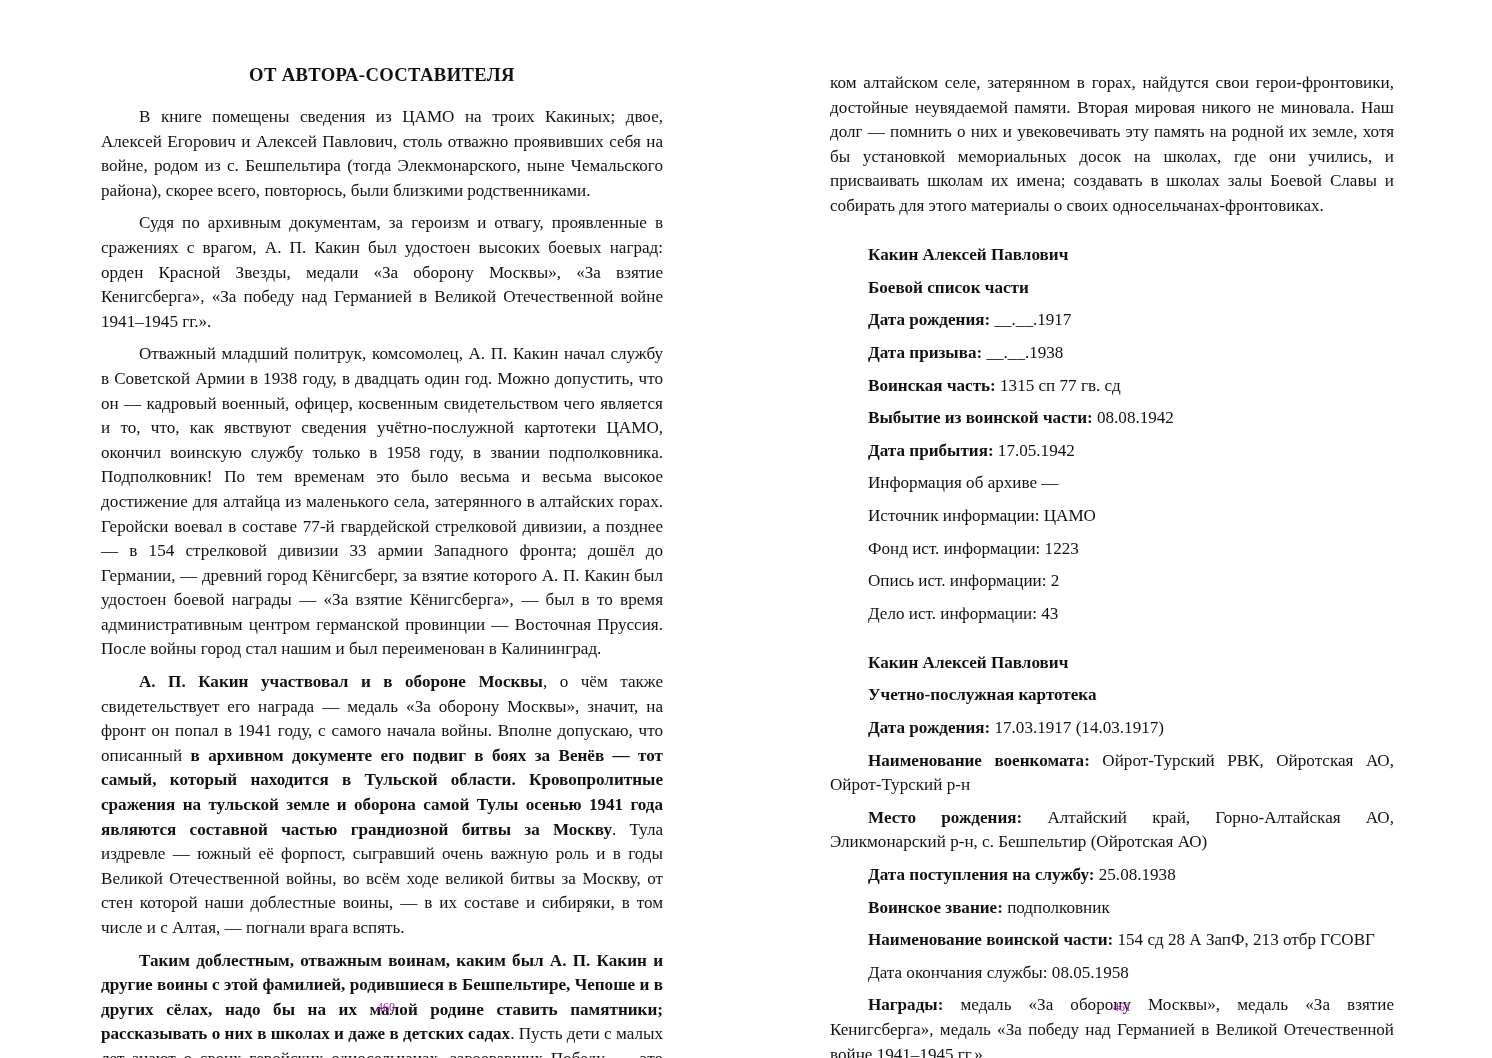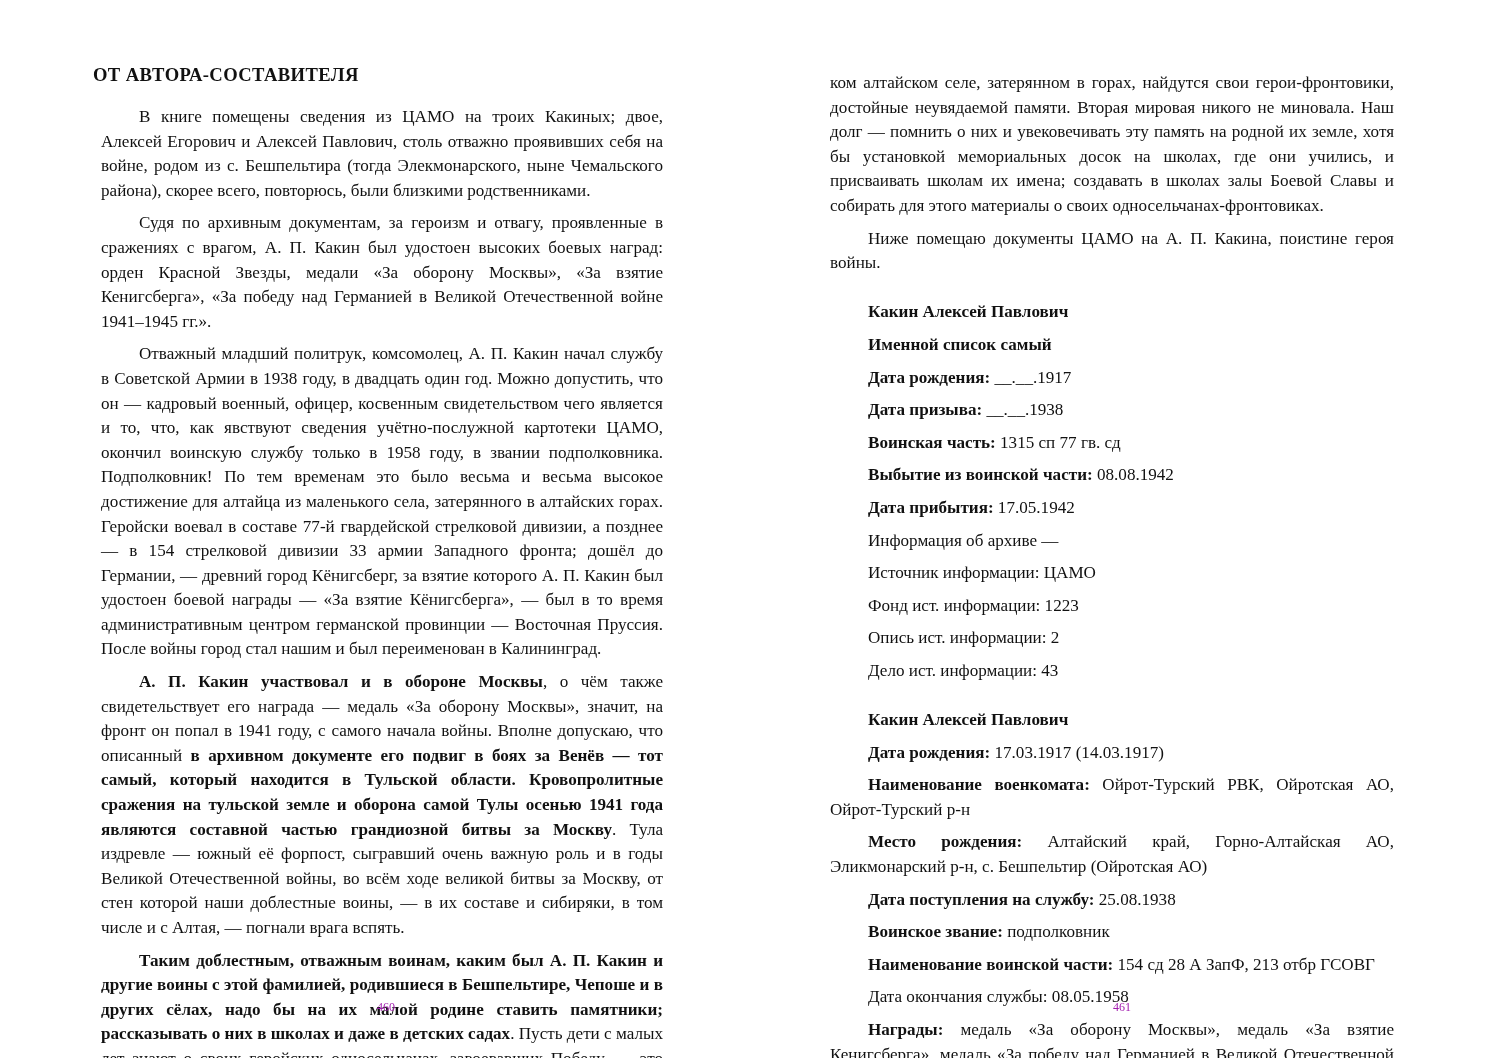--- a/index.html
+++ b/index.html
@@ -50,21 +50,21 @@
     width: 580px;
     top: 63px;
   }
   
   .page-right .textblock { left: 76px; }
 
   .doc-title {
     font-weight: bold;
     font-size: 18.6px;
     letter-spacing: 0.4px;
-    text-align: left;
+    text-align: center;
     margin: 0 0 18px 0;
     line-height: 24px;
   }
 
   p.para {
     margin: 8px;
     text-indent: 38px;
     text-align: justify;
   }
   p.para.noindent { text-indent: 0; }
@@ -108,37 +108,37 @@
           <p class="para"><b>Таким доблестным, отважным воинам, каким был А. П. Какин и другие воины с этой фамилией, родившиеся в Бешпельтире, Чепоше и в других сёлах, надо бы на их малой родине ставить памятники; рассказывать о них в школах и даже в детских садах</b><span>. Пусть дети с малых лет знают о своих геройских односельчанах, завоевавших Победу, — это поможет и им расти патриотами. Собственно, в каждом, даже самом малень-</span></p>
         </div>
     </div>
     <div class="folio">460</div>
   </div>
 
   <div class="page page-right">
     <div class="textblock">
       <div id="right-body">
           <p class="para noindent"><span>ком алтайском селе, затерянном в горах, найдутся свои герои-фронтовики, достойные неувядаемой памяти. Вторая мировая никого не миновала. Наш долг — помнить о них и увековечивать эту память на родной их земле, хотя бы установкой мемориальных досок на школах, где они учились, и присваивать школам их имена; создавать в школах залы Боевой Славы и собирать для этого материалы о своих односельчанах-фронтовиках.</span></p>
-          <p class="para"><span>Ниже помещаю документы ЦАМО на А. П. Какина, поистине героя войны.</span></p>
           <div class="record">
             <p class="para record-line"><b>Какин Алексей Павлович</b></p>
-            <p class="para record-line"><b>Именной список самый</b></p>
+            <p class="para record-line"><b>Боевой список части</b></p>
             <p class="para record-line"><b>Дата рождения:</b><span> __.__.1917</span></p>
             <p class="para record-line"><b>Дата призыва:</b><span> __.__.1938</span></p>
             <p class="para record-line"><b>Воинская часть:</b><span> 1315 сп 77 гв. сд</span></p>
             <p class="para record-line"><b>Выбытие из воинской части:</b><span> 08.08.1942</span></p>
             <p class="para record-line"><b>Дата прибытия:</b><span> 17.05.1942</span></p>
             <p class="para record-line"><span>Информация об архиве —</span></p>
             <p class="para record-line"><span>Источник информации:</span><span> ЦАМО</span></p>
             <p class="para record-line"><span>Фонд ист. информации:</span><span> 1223</span></p>
             <p class="para record-line"><span>Опись ист. информации:</span><span> 2</span></p>
             <p class="para record-line"><span>Дело ист. информации:</span><span> 43</span></p>
           </div>
           <div class="record">
             <p class="para record-line"><b>Какин Алексей Павлович</b></p>
+            <p class="para record-line"><b>Учетно-послужная картотека</b></p>
             <p class="para record-line"><b>Дата рождения:</b><span> 17.03.1917 (14.03.1917)</span></p>
             <p class="para record-line"><b>Наименование военкомата:</b><span> Ойрот-Турский РВК, Ойротская АО, Ойрот-Турский р-н</span></p>
             <p class="para record-line"><b>Место рождения:</b><span> Алтайский край, Горно-Алтайская АО, Эликмонарский р-н, с. Бешпельтир (Ойротская АО)</span></p>
             <p class="para record-line"><b>Дата поступления на службу:</b><span> 25.08.1938</span></p>
             <p class="para record-line"><b>Воинское звание:</b><span> подполковник</span></p>
             <p class="para record-line"><b>Наименование воинской части:</b><span> 154 сд 28 А ЗапФ, 213 отбр ГСОВГ</span></p>
             <p class="para record-line"><span>Дата окончания службы:</span><span> 08.05.1958</span></p>
             <p class="para record-line"><b>Награды:</b><span> медаль «За оборону Москвы», медаль «За взятие Кенигсберга», медаль «За победу над Германией в Великой Отечественной войне 1941–1945 гг.»</span></p>
             <p class="para record-line"><span>Информация об архиве —</span></p>
             <p class="para record-line"><span>Источник информации:</span><span> ЦАМО</span></p>

